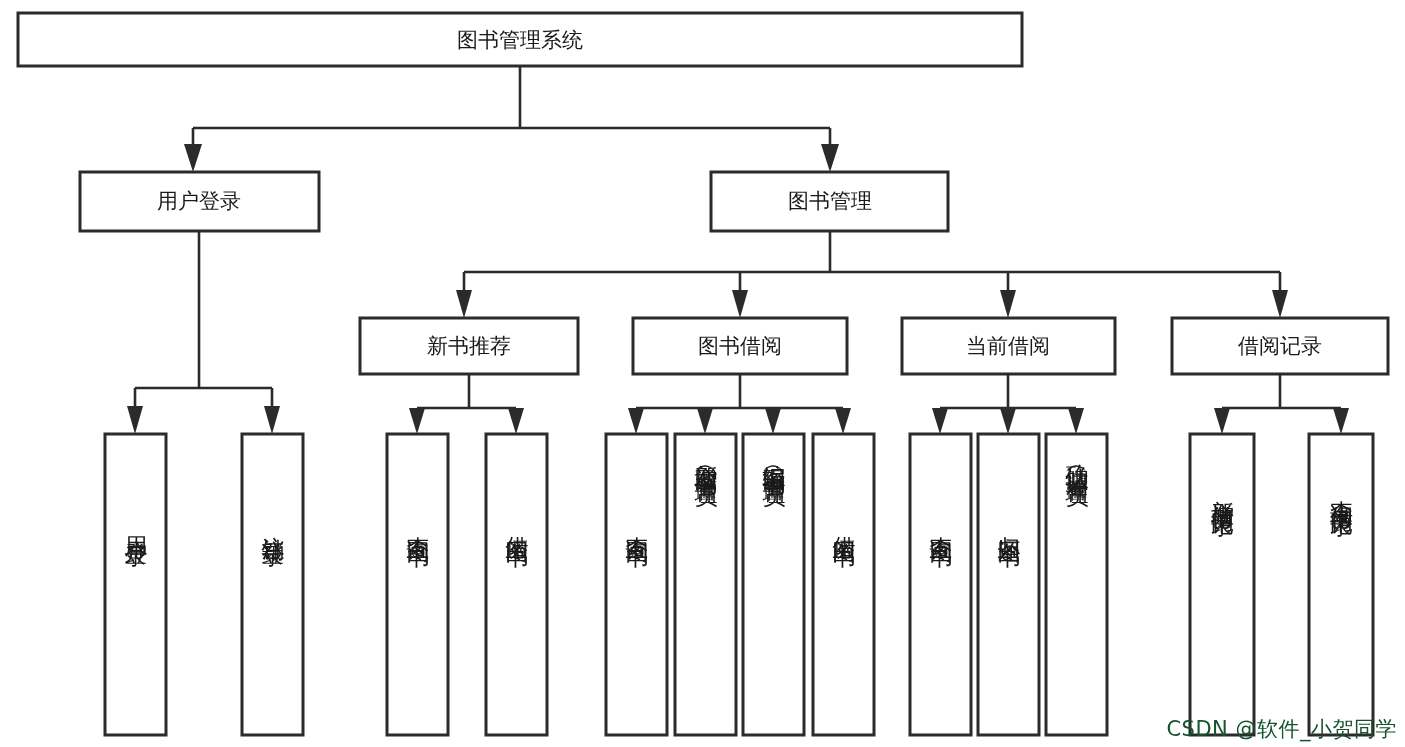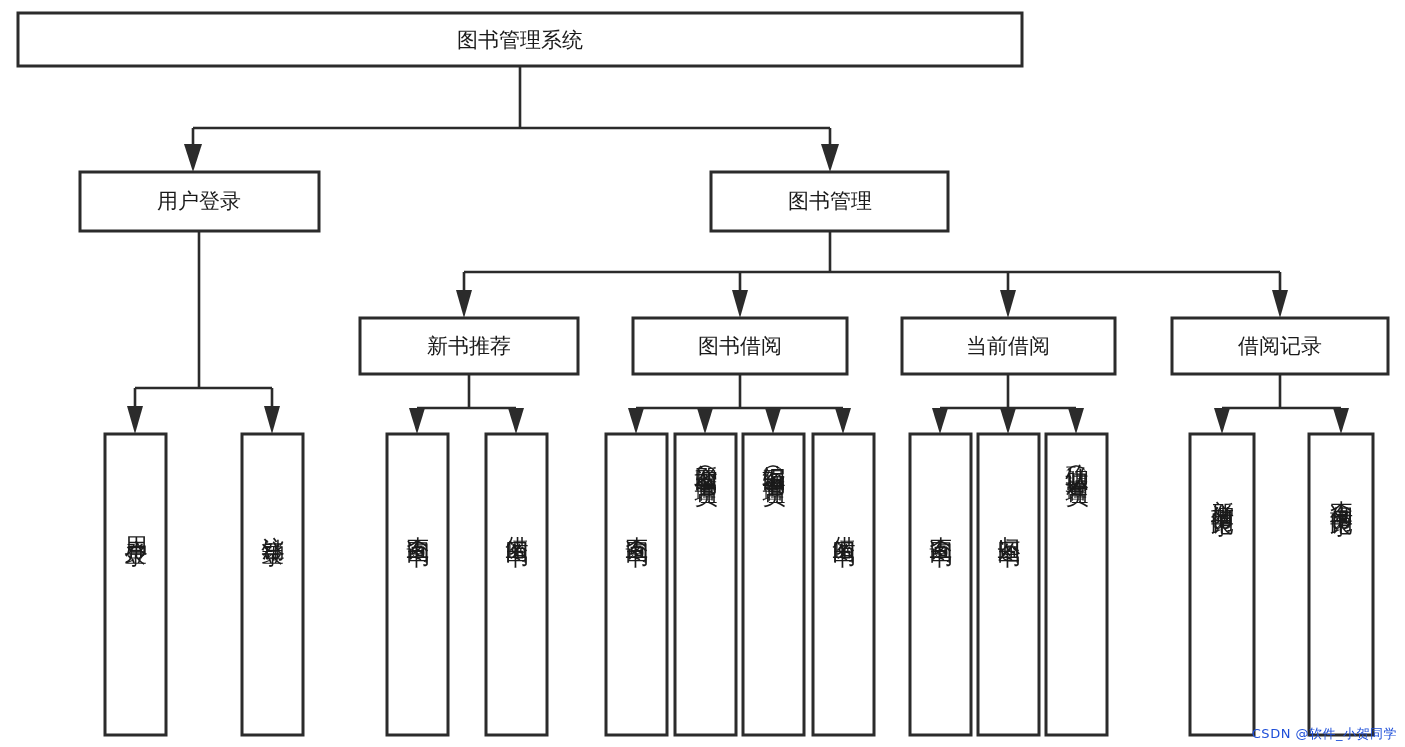--- a/index.html
+++ b/index.html
@@ -71,22 +71,22 @@
     letter-spacing: 3px;
     color: #1a1a1a;
     white-space: nowrap;
     text-align: left;
   }
   #watermark {
     position: absolute;
     right: 8px;
     bottom: 4px;
     font-family: "DejaVu Sans", "Liberation Sans", sans-serif;
-    font-size: 13px;
-    color: #1d4ed8;
+    font-size: 21px;
+    color: #14532d;
     letter-spacing: 0.5px;
     user-select: none;
   }
 </style>
 </head>
 <body>
 
 <div id="diagram-root">
 
   <svg id="flowchart" viewBox="0 0 1405 747" xmlns="http://www.w3.org/2000/svg">

